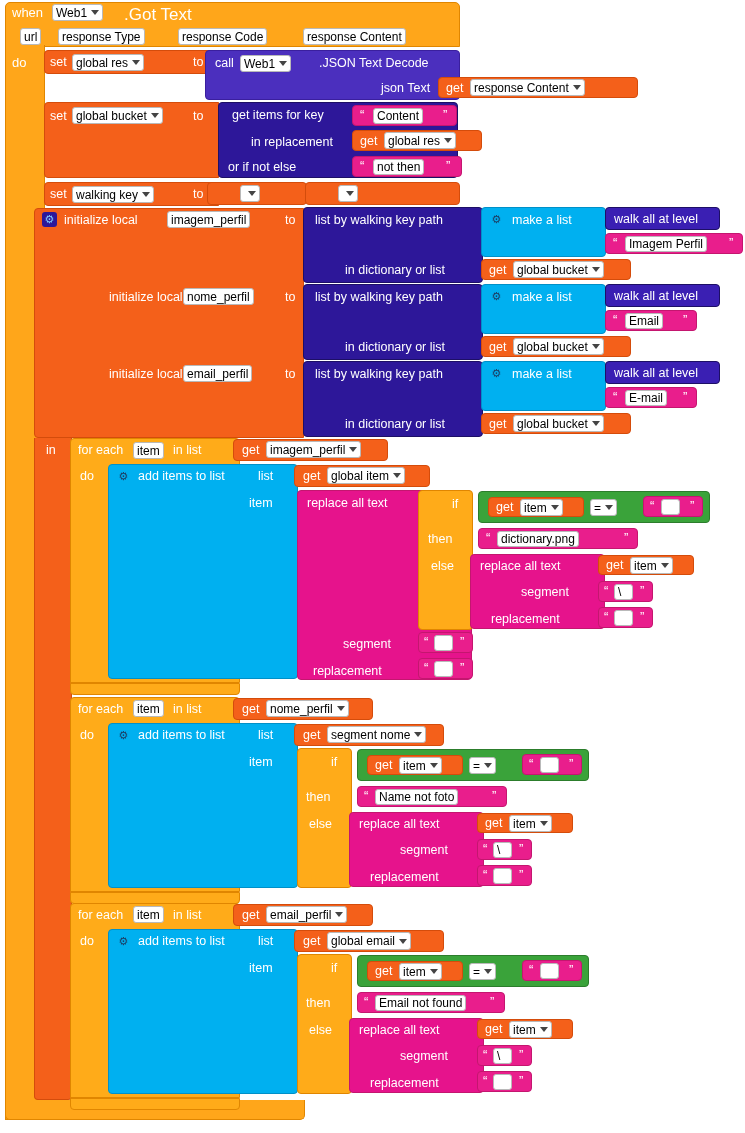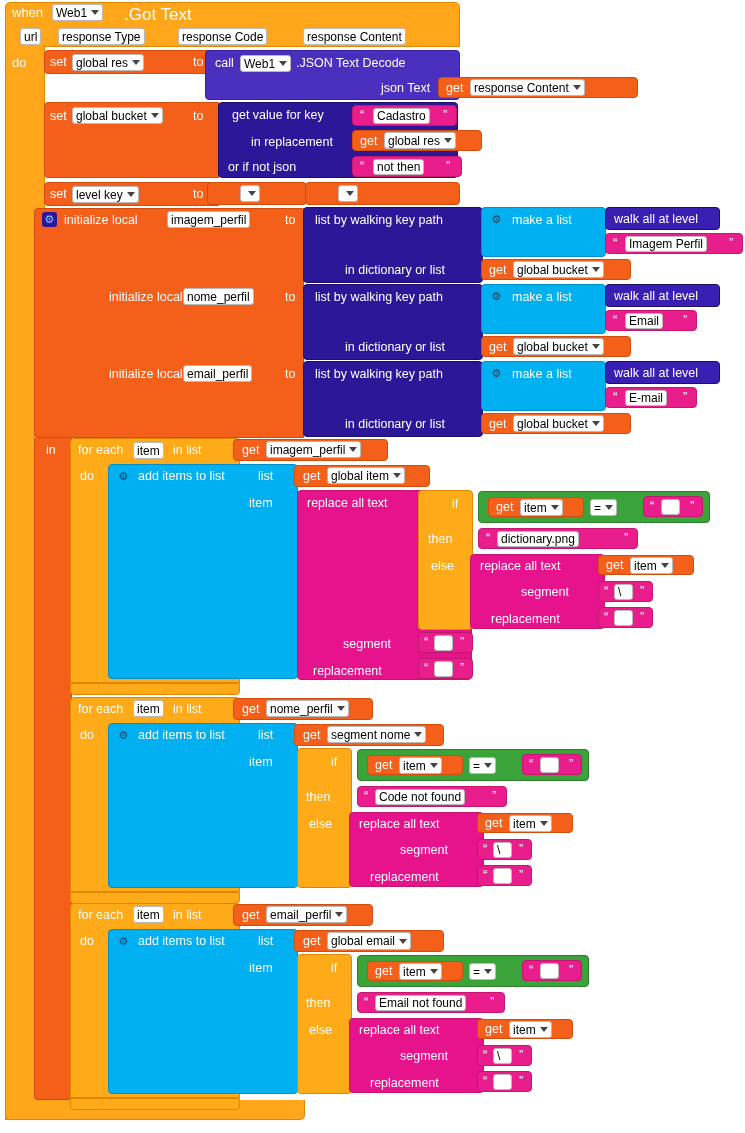--- a/index.html
+++ b/index.html
@@ -73,68 +73,68 @@
       <i class="caret"></i>
   </div>
   <div class="abs lbl" style="left:193px;top:56px;">to</div>
 
   <div class="abs c-purple" style="left:205px;top:50px;width:255px;height:50px;border-radius:4px;border:1px solid #3a1f9e;"></div>
   <div class="abs lbl" style="left:215px;top:57px;">call</div>
   <div class="abs field" style="left:240px;top:55px;height:17px;">
     <span>Web1</span>
       <i class="caret"></i>
   </div>
-  <div class="abs lbl" style="left:296px;top:57px;">.JSON Text Decode</div>
+  <div class="abs lbl" style="left:319px;top:57px;">.JSON Text Decode</div>
   <div class="abs lbl" style="left:381px;top:82px;">json Text</div>
   <div class="abs c-var" style="left:438px;top:77px;width:200px;height:21px;border-radius:4px;">
   </div>
   <div class="abs lbl" style="left:446px;top:82px;">get</div>
   <div class="abs field" style="left:470px;top:79px;height:17px;">
     <span>response Content</span>
       <i class="caret"></i>
   </div>
 
   <div class="abs c-var" style="left:44px;top:102px;width:175px;height:76px;border-radius:4px 0 0 4px;"></div>
   <div class="abs lbl" style="left:50px;top:110px;">set</div>
   <div class="abs field" style="left:72px;top:107px;height:17px;">
     <span>global bucket</span>
       <i class="caret"></i>
   </div>
   <div class="abs lbl" style="left:193px;top:110px;">to</div>
 
   <div class="abs c-dict" style="left:218px;top:102px;width:240px;height:76px;border-radius:4px;"></div>
-  <div class="abs lbl" style="left:232px;top:109px;">get value for key</div>
+  <div class="abs lbl" style="left:232px;top:109px;">get items for key</div>
   <div class="abs lbl" style="left:251px;top:136px;">in replacement</div>
-  <div class="abs lbl" style="left:228px;top:161px;">or if not json</div>
+  <div class="abs lbl" style="left:228px;top:161px;">or if not else</div>
 
   <div class="abs c-text" style="left:352px;top:105px;width:105px;height:21px;border-radius:4px;"></div>
   <div class="abs txtq" style="left:360px;top:107px;">“</div>
   <div class="abs field" style="left:373px;top:108px;height:16px;">
-    <span>Cadastro</span>
+    <span>Content</span>
   </div>
   <div class="abs txtq" style="left:443px;top:107px;">”</div>
 
   <div class="abs c-var" style="left:352px;top:130px;width:130px;height:21px;border-radius:4px;"></div>
   <div class="abs lbl" style="left:360px;top:135px;">get</div>
   <div class="abs field" style="left:384px;top:132px;height:17px;">
     <span>global res</span>
       <i class="caret"></i>
   </div>
 
   <div class="abs c-text" style="left:352px;top:156px;width:110px;height:21px;border-radius:4px;"></div>
   <div class="abs txtq" style="left:360px;top:158px;">“</div>
   <div class="abs field" style="left:373px;top:159px;height:16px;">
     <span>not then</span>
   </div>
   <div class="abs txtq" style="left:446px;top:158px;">”</div>
 
   <div class="abs c-var" style="left:44px;top:182px;width:175px;height:24px;border-radius:4px 0 0 4px;"></div>
   <div class="abs lbl" style="left:50px;top:188px;">set</div>
   <div class="abs field" style="left:72px;top:186px;height:17px;">
-    <span>level key</span>
+    <span>walking key</span>
       <i class="caret"></i>
   </div>
   <div class="abs lbl" style="left:193px;top:188px;">to</div>
 
   <div class="abs c-var" style="left:207px;top:182px;width:100px;height:23px;border-radius:4px;"></div>
   <div class="abs lbl" style="left:216px;top:188px;"></div>
   <div class="abs field" style="left:240px;top:185px;height:17px;">
     <span></span>
       <i class="caret"></i>
   </div>
@@ -381,21 +381,21 @@
   <div class="abs c-text" style="left:522px;top:754px;width:60px;height:21px;border-radius:4px;"></div>
   <div class="abs txtq" style="left:529px;top:756px;">“</div>
   <div class="abs field" style="left:540px;top:757px;height:16px;width:19px;">
     <span></span>
   </div>
   <div class="abs txtq" style="left:569px;top:756px;">”</div>
 
   <div class="abs c-text" style="left:357px;top:786px;width:150px;height:21px;border-radius:4px;"></div>
   <div class="abs txtq" style="left:364px;top:788px;">“</div>
   <div class="abs field" style="left:375px;top:789px;height:16px;">
-    <span>Code not found</span>
+    <span>Name not foto</span>
   </div>
   <div class="abs txtq" style="left:492px;top:788px;">”</div>
 
   <div class="abs c-pink" style="left:349px;top:812px;width:135px;height:75px;border-radius:4px;border:1px solid #c4166f;"></div>
   <div class="abs lbl" style="left:359px;top:818px;">replace all text</div>
   <div class="abs lbl" style="left:400px;top:844px;">segment</div>
   <div class="abs lbl" style="left:370px;top:871px;">replacement</div>
 
   <div class="abs c-var" style="left:477px;top:813px;width:96px;height:20px;border-radius:4px;"></div>
   <div class="abs lbl" style="left:485px;top:817px;">get</div>

